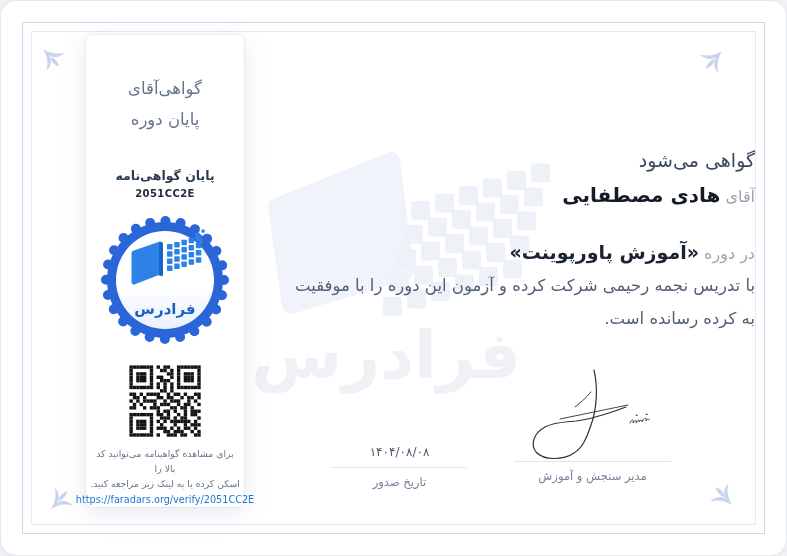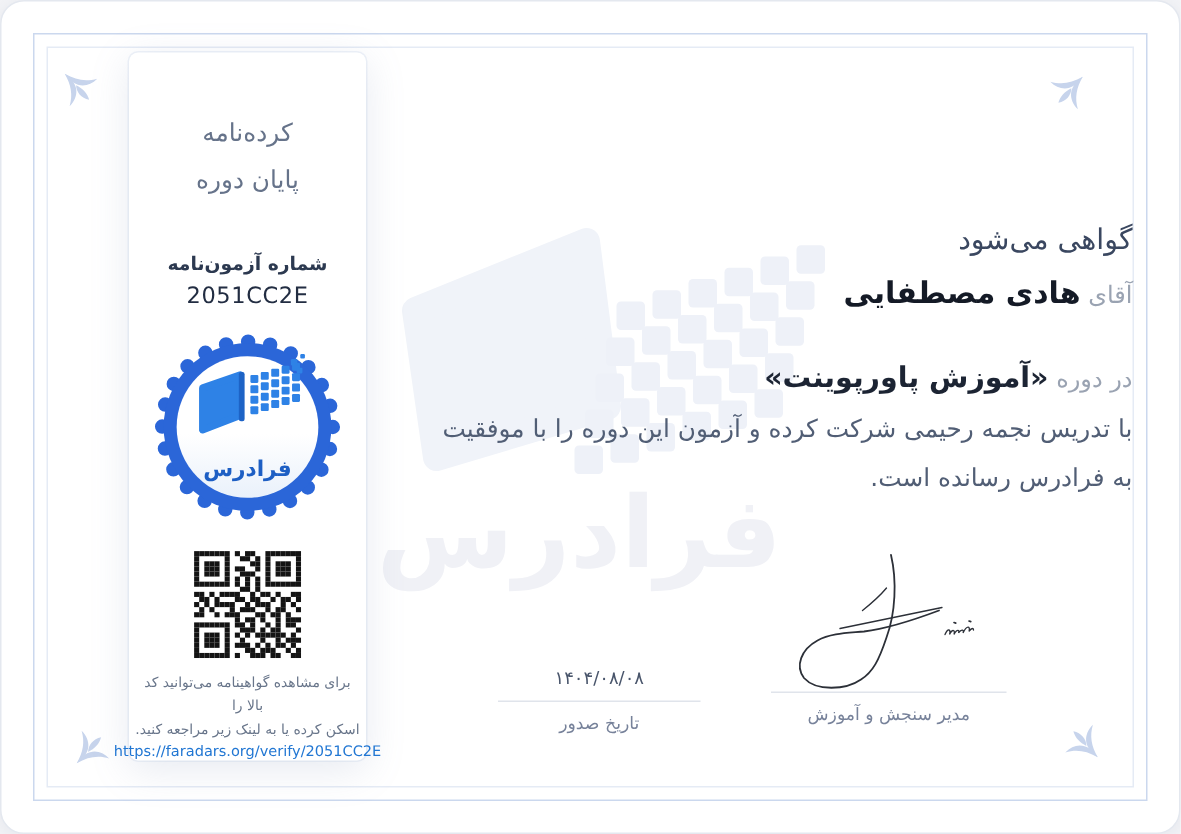--- a/index.html
+++ b/index.html
@@ -22,21 +22,21 @@
   .watermark svg{overflow:visible;display:block;}
   .watermark-word{position:absolute;left:270px;top:316px;width:250px;direction:rtl;text-align:center;
          font-size:66px;font-weight:800;letter-spacing:2px;color:#f0f1f6;pointer-events:none;user-select:none;}
 
   
   .panel{position:absolute;left:85px;top:34px;width:158px;height:472px;background:#ffffff;border-radius:6px;
          box-shadow:0 6px 26px rgba(120,140,180,.18),0 0 0 1px rgba(232,238,246,.7);
          display:flex;flex-direction:column;align-items:center;direction:rtl;}
   .panel-title{margin-top:38px;font-size:16.5px;line-height:1.9;color:#66738a;text-align:center;}
   .cert-no-label{margin-top:32px;font-size:12.5px;font-weight:bold;color:#2c3950;}
-  .cert-no{margin-top:5px;font-size:15px;font-weight:normal;color:#222d42;letter-spacing:.4px;direction:ltr;}
+  .cert-no{margin-top:5px;font-size:10px;font-weight:bold;color:#222d42;letter-spacing:.4px;direction:ltr;}
   .badge{margin-top:16px;width:130px;height:130px;}
   .qr{margin-top:20px;width:72px;height:72px;}
   .qr svg{display:block;width:100%;height:100%;}
   .qr-caption{margin-top:9px;font-size:9.3px;line-height:1.65;color:#68758a;text-align:center;width:150px;}
   .verify-link{margin-top:2px;font-size:9.7px;font-weight:normal;color:#2277d3;text-decoration:none;direction:ltr;}
 
   
   .main-text{position:absolute;top:148px;right:31px;width:490px;direction:rtl;text-align:right;color:#515e75;}
   .line-certify{font-size:19px;color:#3a4760;margin-bottom:12px;}
   .line-name{margin-bottom:34px;font-size:16px;color:#9aa3b2;}
@@ -126,24 +126,24 @@
     <div class="corner br">
       <svg viewBox="0 0 24 24">
           <path fill="currentColor" d="M2,2 C9,6 15,7 22,5 C16,11 8,11 2,2 Z"></path>
           <path fill="currentColor" d="M2,2 C6,9 7,15 5,22 C11,16 11,8 2,2 Z"></path>
           <path fill="currentColor" d="M9,9 C13,11 16,14 17,18 C12,17 9,13 9,9 Z"></path>
         </svg>
     </div>
 
     <div class="panel">
       <div class="panel-title">
-        <div>کرده‌نامه</div>
+        <div>گواهی‌آقای</div>
         <div>پایان دوره</div>
       </div>
-      <div class="cert-no-label">شماره آزمون‌نامه</div>
+      <div class="cert-no-label">پایان گواهی‌نامه</div>
       <div class="cert-no">2051CC2E</div>
 
       <svg class="badge" viewBox="0 0 130 130">
         <defs>
           <linearGradient id="inner-grad" x1="0" y1="0" x2="0" y2="1">
             <stop offset="0.55" stop-color="#ffffff"></stop>
               <stop offset="1" stop-color="#e9f1fb"></stop>
           </linearGradient>
         </defs>
         <circle cx="65" cy="65" r="59" fill="none" stroke="#2b66d8" stroke-width="10" stroke-dasharray="0 15.446" stroke-linecap="round"></circle>
@@ -439,21 +439,21 @@
       <div class="line-certify">گواهی می‌شود</div>
       <div class="line-name">
         <span>آقای</span>
         <span class="recipient">هادی مصطفایی</span>
       </div>
       <div class="line-course">
         <span>در دوره</span>
         <span class="course">«آموزش پاورپوینت»</span>
       </div>
       <div class="line-detail">با تدریس نجمه رحیمی شرکت کرده و آزمون این دوره را با موفقیت</div>
-      <div class="line-detail">به فرادرس رسانده است.</div>
+      <div class="line-detail">به کرده رسانده است.</div>
     </div>
 
     <div class="stamp date-wrap">
       <div class="date-value">۱۴۰۴/۰۸/۰۸</div>
       <div class="stamp-label">تاریخ صدور</div>
     </div>
 
     <div class="stamp sig-wrap">
       <svg class="sig-svg" viewBox="0 0 150 96">
         <g fill="none" stroke="#2c3038" stroke-width="1.2" stroke-linecap="round">

